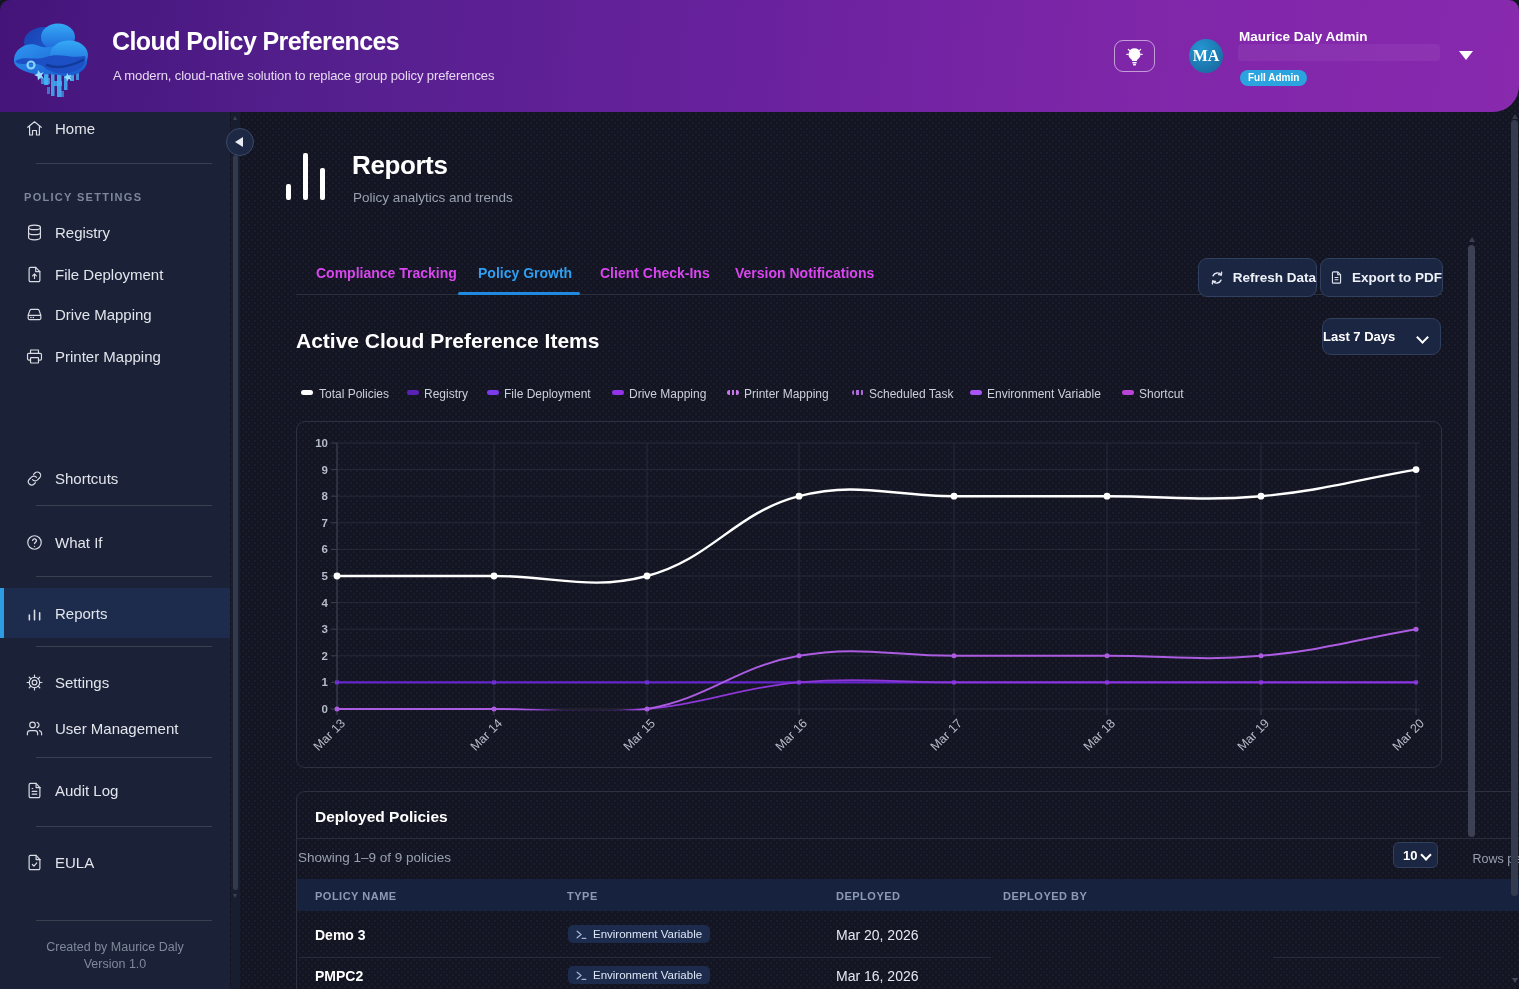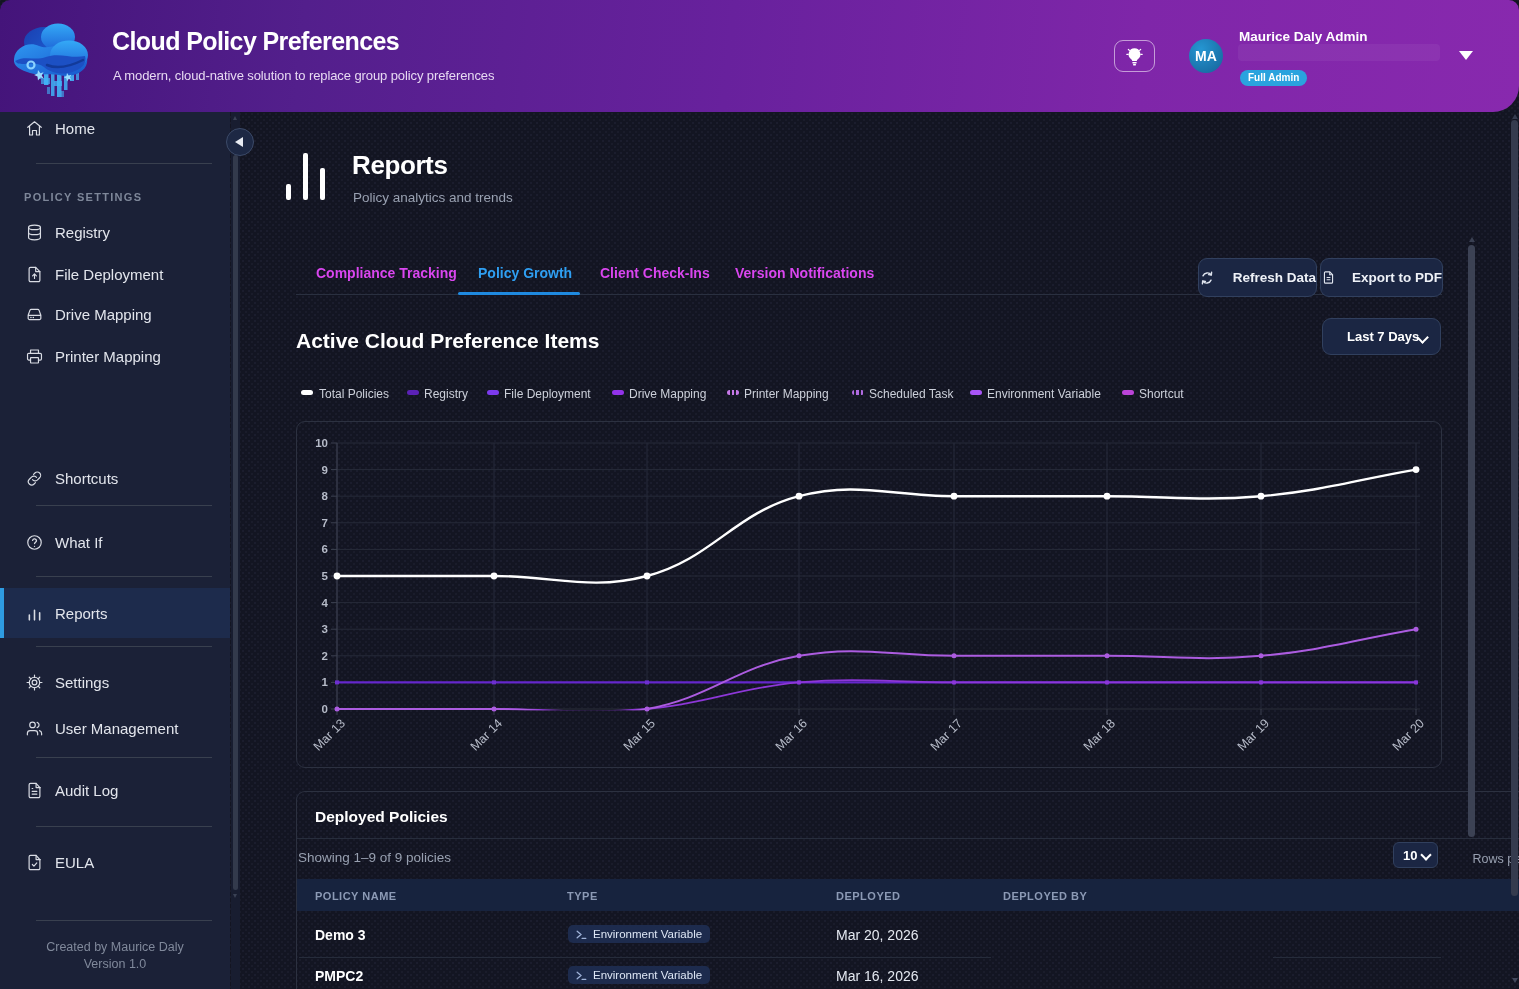--- a/index.html
+++ b/index.html
@@ -9,22 +9,22 @@
     background-image: radial-gradient(#1b1d2e 0.7px, transparent 0.9px), radial-gradient(#1a1c2b 0.7px, transparent 0.9px);
     background-size: 6px 6px; background-position: 0 0, 3px 3px; }
   
   .hdr { position:absolute; left:0; top:0; width:1519px; height:112px;
     background: linear-gradient(96deg, #44147a 0%, #531f8c 20%, #68219d 48%, #7f26a9 75%, #8829ae 100%);
     border-radius: 10px 10px 26px 0; }
   .hdr-title { position:absolute; left:112px; top:27px; font-size:25px; font-weight:bold; color:#fff; letter-spacing:-0.6px; }
   .hdr-sub { position:absolute; left:113px; top:68px; font-size:13px; color:#e7d9f2; letter-spacing:-0.1px; }
   .bulb-btn { position:absolute; left:1114px; top:40px; width:41px; height:32px; border:1px solid rgba(255,255,255,0.55); border-radius:9px; display:flex; align-items:center; justify-content:center; }
   .avatar { position:absolute; left:1189px; top:39px; width:34px; height:34px; border-radius:50%;
-    background: radial-gradient(circle at 35% 30%, #2596d2, #156298); color:#fff; font-weight:bold; font-size:14px;
-    display:flex; align-items:center; justify-content:center; }
+    background: radial-gradient(circle at 35% 30%, #2596d2, #156298); color:#fff; font-weight:bold; font-size:16px;
+    display:flex; align-items:center; justify-content:center;font-family:Liberation Serif, serif; }
   .uname { position:absolute; left:1239px; top:29px; font-size:13.5px; font-weight:bold; color:#fff; }
   .ubar { position:absolute; left:1238px; top:44px; width:202px; height:17px; background:rgba(255,255,255,0.055); border-radius:4px; }
   .ubadge { position:absolute; left:1240px; top:70px; height:16px; padding:0 8px; background:#2aa3de; border-radius:8px;
     color:#fff; font-size:10px; font-weight:bold; line-height:16px; }
   .ucaret { position:absolute; left:1459px; top:51px; width:0; height:0; border-left:7px solid transparent; border-right:7px solid transparent; border-top:9px solid #fff; }
   
   .sbar { position:absolute; left:0; top:112px; width:230px; height:877px; background:#1b2137; }
   .nav-item { position:absolute; left:0; width:230px; height:41px; display:flex; align-items:center; color:#e2e5ec; font-size:15px; }
   .nav-item svg { margin-left:25px; margin-right:11px; flex:none; }
   .nav-sec { position:absolute; left:24px; color:#7e8799; font-size:11px; font-weight:bold; letter-spacing:1.3px; }
@@ -40,25 +40,25 @@
   
   .rep-title { position:absolute; left:352px; top:150px; font-size:26px; font-weight:bold; color:#fff; letter-spacing:-0.4px; }
   .rep-sub { position:absolute; left:353px; top:190px; font-size:13.5px; color:#99a1b1; }
   .ric { position:absolute; background:#fff; border-radius:2px; }
   
   .tab { position:absolute; top:265px; font-size:14px; font-weight:bold; color:#d946ef; }
   .tab.act { color:#2f9ff2; }
   .tabline { position:absolute; left:296px; top:294px; width:1146px; height:1px; background:#2a3040; }
   .tabunder { position:absolute; left:458px; top:292px; width:122px; height:3px; background:#1f8ae0; border-radius:2px; }
   .tbtn { position:absolute; top:258px; height:39px; background:#1b2643; border:1px solid #31405e; border-radius:9px;
-    color:#eef1f7; font-size:13.5px; font-weight:bold; display:flex; align-items:center; justify-content:space-between; gap:8px; }
+    color:#eef1f7; font-size:13.5px; font-weight:bold; display:flex; align-items:center; justify-content:flex-end; gap:8px; }
   
   .sec-title { position:absolute; left:296px; top:329px; font-size:21px; font-weight:bold; color:#fff; }
   .dsel { position:absolute; left:1322px; top:318px; width:119px; height:37px; background:#1b2643; border:1px solid #31405e; border-radius:9px;
-    color:#fff; font-size:13px; font-weight:bold; display:flex; align-items:center; padding-left:24px; }
+    color:#fff; font-size:13px; font-weight:bold; display:flex; align-items:center; padding-left:0; }
   .dsel:after { content:""; position:absolute; right:13px; top:14px; width:7px; height:7px; border-left:2px solid #fff; border-bottom:2px solid #fff; transform:rotate(-45deg); }
   .dsel2 { position:absolute; left:1393px; top:842px; width:45px; height:26px; background:#1b2643; border:1px solid #31405e; border-radius:6px;
     color:#fff; font-size:13px; font-weight:bold; display:flex; align-items:center; padding-left:9px; }
   .dsel2:after { content:""; position:absolute; right:7px; top:9px; width:6px; height:6px; border-left:2px solid #fff; border-bottom:2px solid #fff; transform:rotate(-45deg); margin-top:-1px; }
   
   .lg { position:absolute; top:390px; height:5px; width:12px; border-radius:2.5px; }
   .lgt { position:absolute; top:387px; font-size:12px; color:#ccd0da; }
   
   .chartbox { position:absolute; left:296px; top:421px; width:1146px; height:347px; border:1px solid #2c3140; border-radius:9px; }
   

